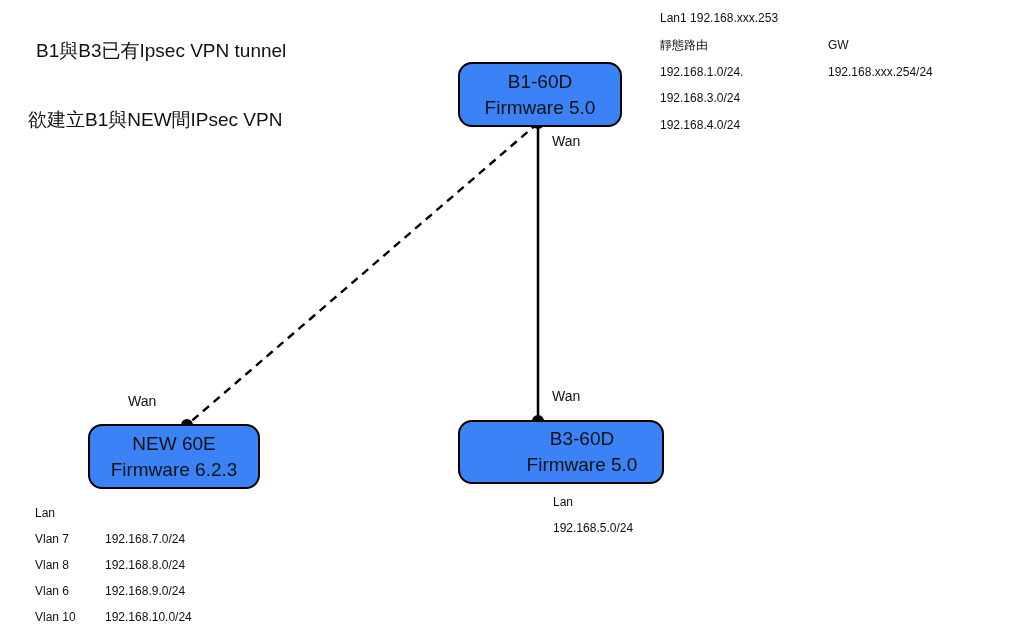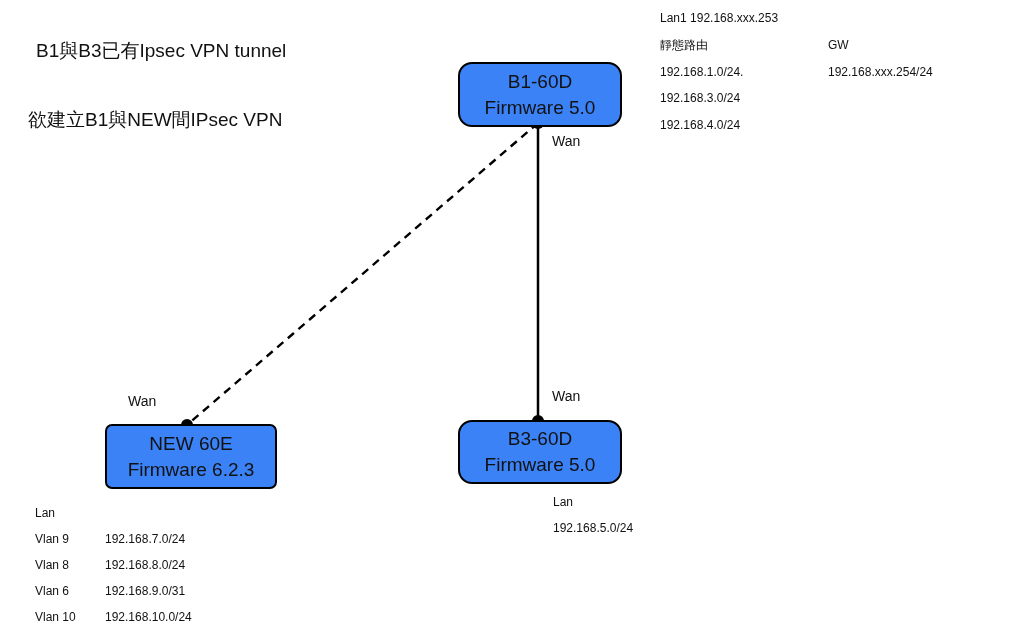--- a/index.html
+++ b/index.html
@@ -104,45 +104,45 @@
     <div class="info-row">192.168.3.0/24</div>
     <div class="info-row">192.168.4.0/24</div>
   </div>
 
   <div class="node-box" style="left:458px; top:62px; width:160px; height:61px;">
     <div>B1-60D</div>
     <div>Firmware 5.0</div>
   </div>
   <div class="wan-label" style="left:552px; top:133px;">Wan</div>
 
-  <div class="node-box" style="left:458px; top:420px; width:160px; height:60px;">
+  <div class="node-box" style="left:458px; top:420px; width:160px; height:60px;padding-left:42px;">
     <div>B3-60D</div>
     <div>Firmware 5.0</div>
   </div>
   <div class="wan-label" style="left:552px; top:388px;">Wan</div>
   <div class="info-block" style="left:553px; top:489px; line-height:26px;">
     <div>Lan</div>
     <div>192.168.5.0/24</div>
   </div>
 
-  <div class="node-box" style="left:105px; top:424px; width:168px; height:61px;border-radius:7px;">
+  <div class="node-box" style="left:88px; top:424px; width:168px; height:61px;">
     <div>NEW 60E</div>
     <div>Firmware 6.2.3</div>
   </div>
   <div class="wan-label" style="left:128px; top:393px;">Wan</div>
 
   <div class="info-block" style="left:35px; top:500px; line-height:26px;">
     <div>Lan</div>
     <div class="info-row">
-      <span class="vlan-label misspell">Vlan 9</span><span>192.168.7.0/24</span>
+      <span class="vlan-label misspell">Vlan 7</span><span>192.168.7.0/24</span>
     </div>
     <div class="info-row">
       <span class="vlan-label misspell">Vlan 8</span><span>192.168.8.0/24</span>
     </div>
     <div class="info-row">
-      <span class="vlan-label misspell">Vlan 6</span><span>192.168.9.0/31</span>
+      <span class="vlan-label misspell">Vlan 6</span><span>192.168.9.0/24</span>
     </div>
     <div class="info-row">
       <span class="vlan-label misspell">Vlan 10</span><span>192.168.10.0/24</span>
     </div>
   </div>
 
 </div>
 
 </body></html>

